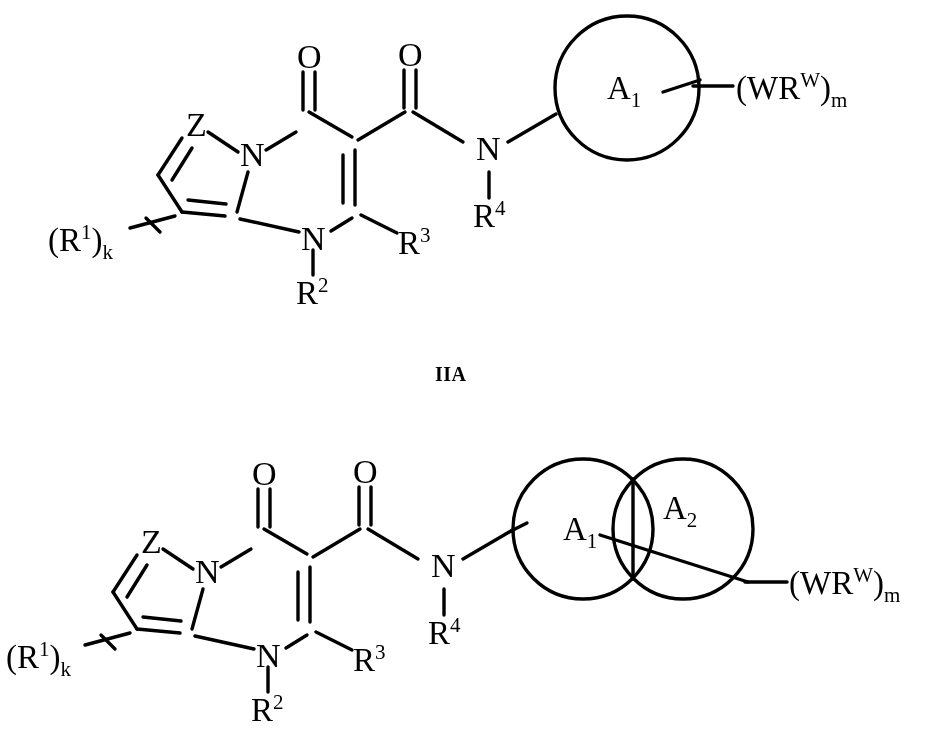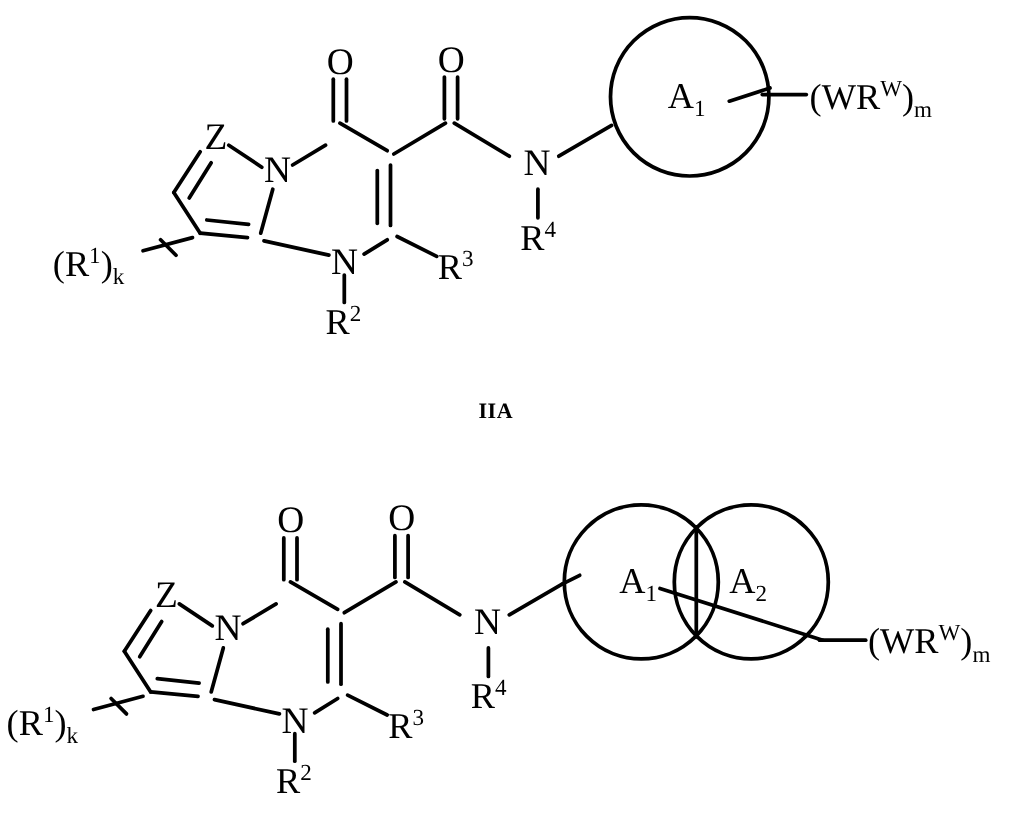--- a/index.html
+++ b/index.html
@@ -215,21 +215,21 @@
   </div>
 
   <div class="lbl group" style="left:428px; top:615px;">
     <span>R</span><span class="sup">4</span>
   </div>
 
   <div class="lbl group" style="left:563px; top:513px;">
     <span>A</span><span class="sub">1</span>
   </div>
 
-  <div class="lbl group" style="left:663px; top:513px;">
+  <div class="lbl group" style="left:663px; top:492px;">
     <span>A</span><span class="sub">2</span>
   </div>
 
   <div class="lbl group" style="left:789px; top:565px;">
     <span>(WR</span><span class="sup">W</span><span>)</span><span class="sub">m</span>
   </div>
 
 </div>
 
 </body></html>

